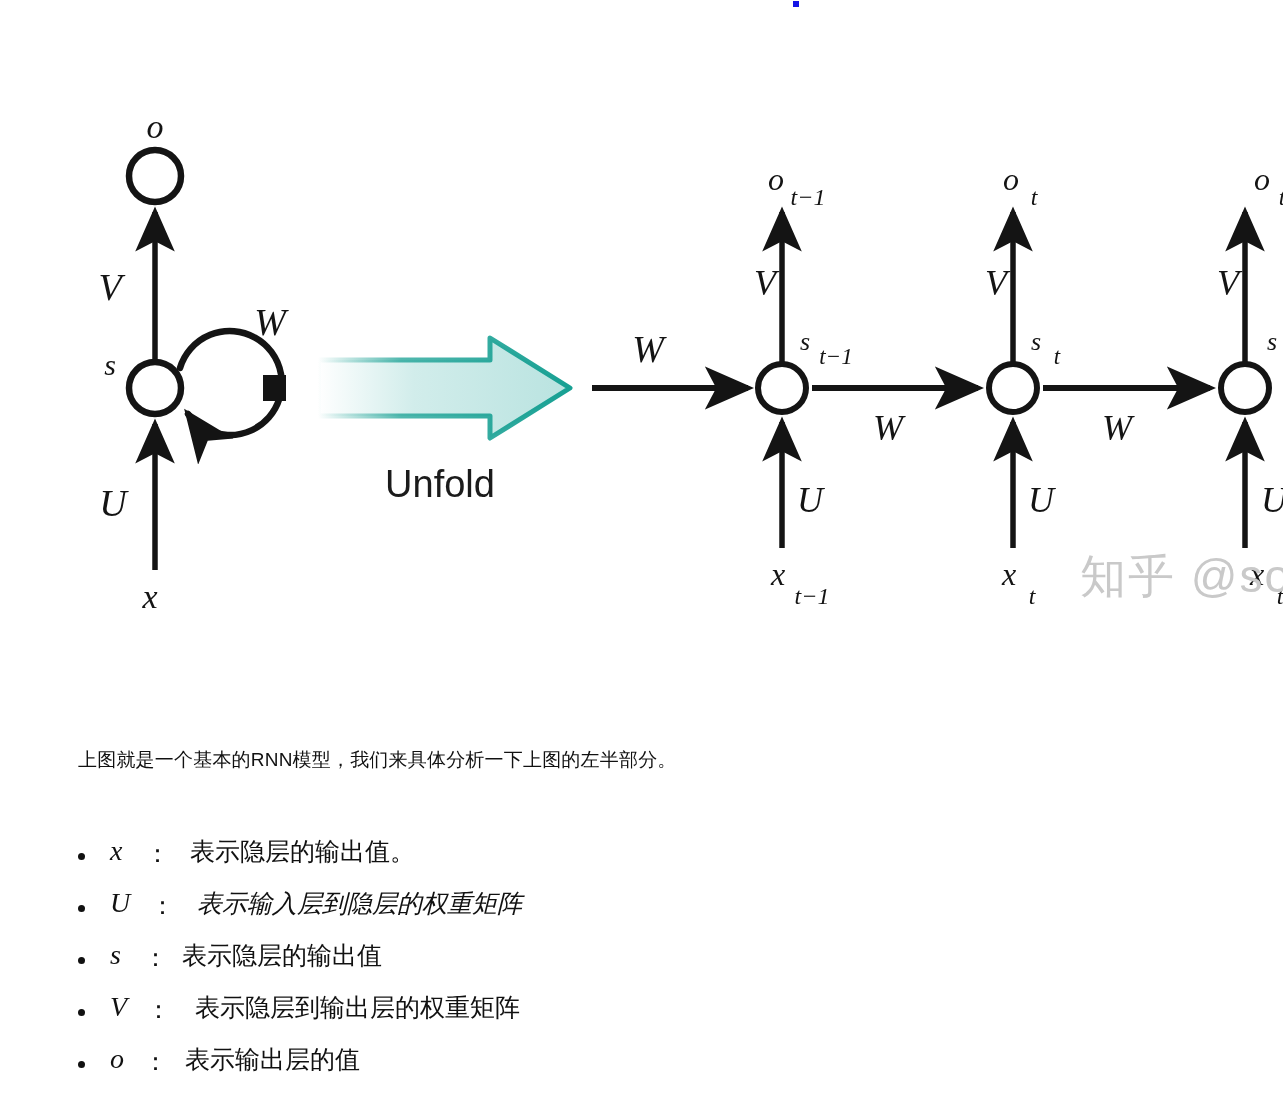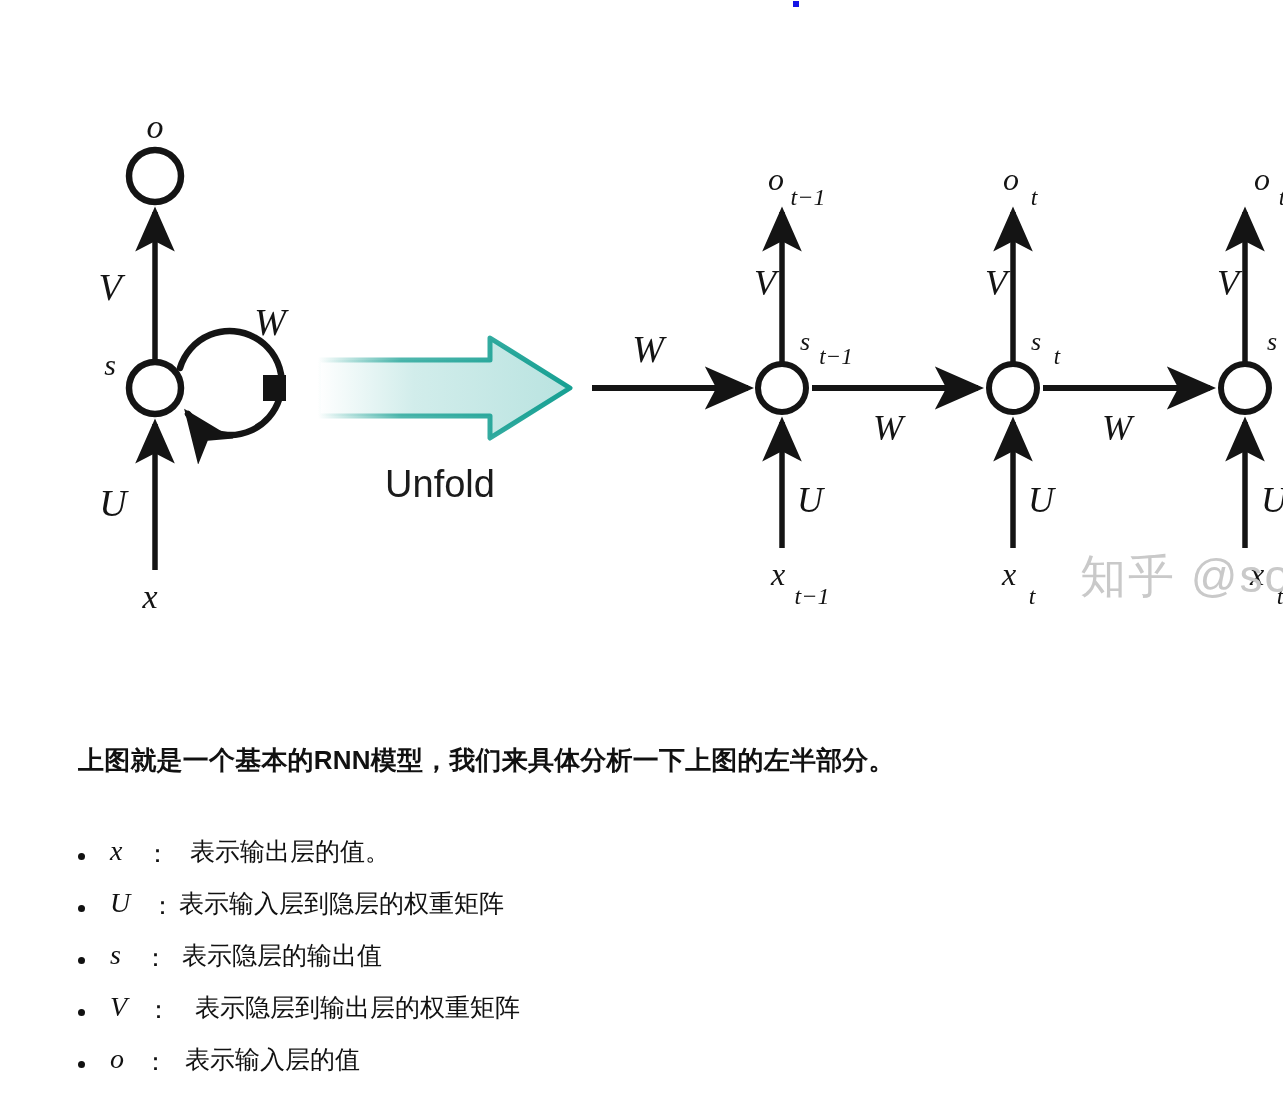--- a/index.html
+++ b/index.html
@@ -37,28 +37,27 @@
     position: absolute;
     left: 0;
     top: 660px;
     width: 1283px;
   }
 
   .para {
     margin: 0;
     padding: 0 0 0 78px;
     font-family: "Liberation Sans", sans-serif;
-    font-size: 26px;
+    font-size: 19px;
     line-height: 34px;
     color: #111111;
     letter-spacing: 0.2px;
     position: absolute;
     top: 83px;
     white-space: nowrap;
-    font-weight: bold;
   }
 
   ul.bullets {
     list-style: none;
     margin: 0;
     padding: 0;
     position: absolute;
     top: 173px;
     left: 0;
   }
@@ -99,21 +98,21 @@
     font-family: "Liberation Sans", sans-serif;
     font-size: 25px;
     line-height: 30px;
     color: #111111;
   }
 
   
   li.r0 .colon { left: 145px; }
   li.r0 .btext { left: 190px; }
   li.r1 .colon { left: 150px; }
-  li.r1 .btext { left: 179px; }
+  li.r1 .btext { left: 197px; font-style: italic; }
   li.r2 .colon { left: 143px; }
   li.r2 .btext { left: 182px; }
   li.r3 .colon { left: 146px; }
   li.r3 .btext { left: 195px; }
   li.r4 .colon { left: 143px; }
   li.r4 .btext { left: 185px; }
 
   .mlabel { font-family: "Liberation Serif", serif; font-style: italic; }
   .wm { font-family: "Liberation Sans", sans-serif; }
 </style>
@@ -223,21 +222,21 @@
 </div>
 
 <div id="prose">
   <p class="para">上图就是一个基本的RNN模型，我们来具体分析一下上图的左半部分。</p>
 
   <ul class="bullets">
     <li class="r0">
       <span class="dot"></span>
       <span class="sym">x</span>
       <span class="colon">：</span>
-      <span class="btext">表示输出层的值。</span>
+      <span class="btext">表示隐层的输出值。</span>
     </li>
     <li class="r1">
       <span class="dot"></span>
       <span class="sym">U</span>
       <span class="colon">：</span>
       <span class="btext">表示输入层到隐层的权重矩阵</span>
     </li>
     <li class="r2">
       <span class="dot"></span>
       <span class="sym">s</span>
@@ -247,16 +246,16 @@
     <li class="r3">
       <span class="dot"></span>
       <span class="sym">V</span>
       <span class="colon">：</span>
       <span class="btext">表示隐层到输出层的权重矩阵</span>
     </li>
     <li class="r4">
       <span class="dot"></span>
       <span class="sym">o</span>
       <span class="colon">：</span>
-      <span class="btext">表示输入层的值</span>
+      <span class="btext">表示输出层的值</span>
     </li>
   </ul>
 </div>
 
 </body></html>

